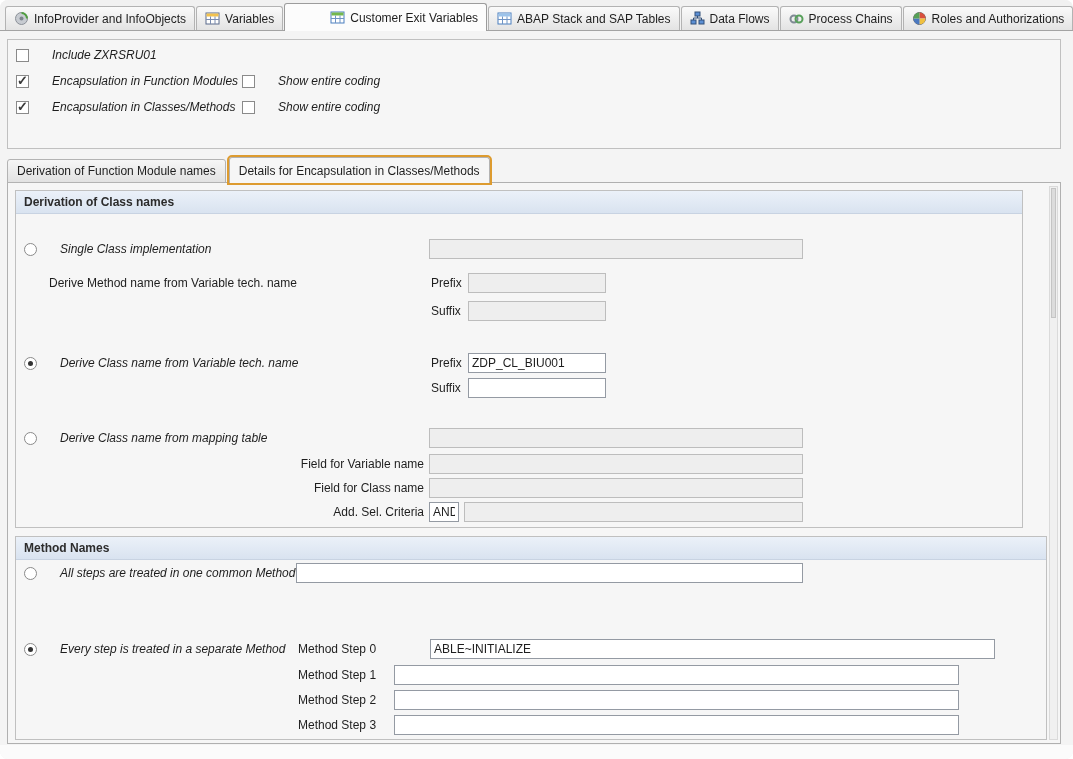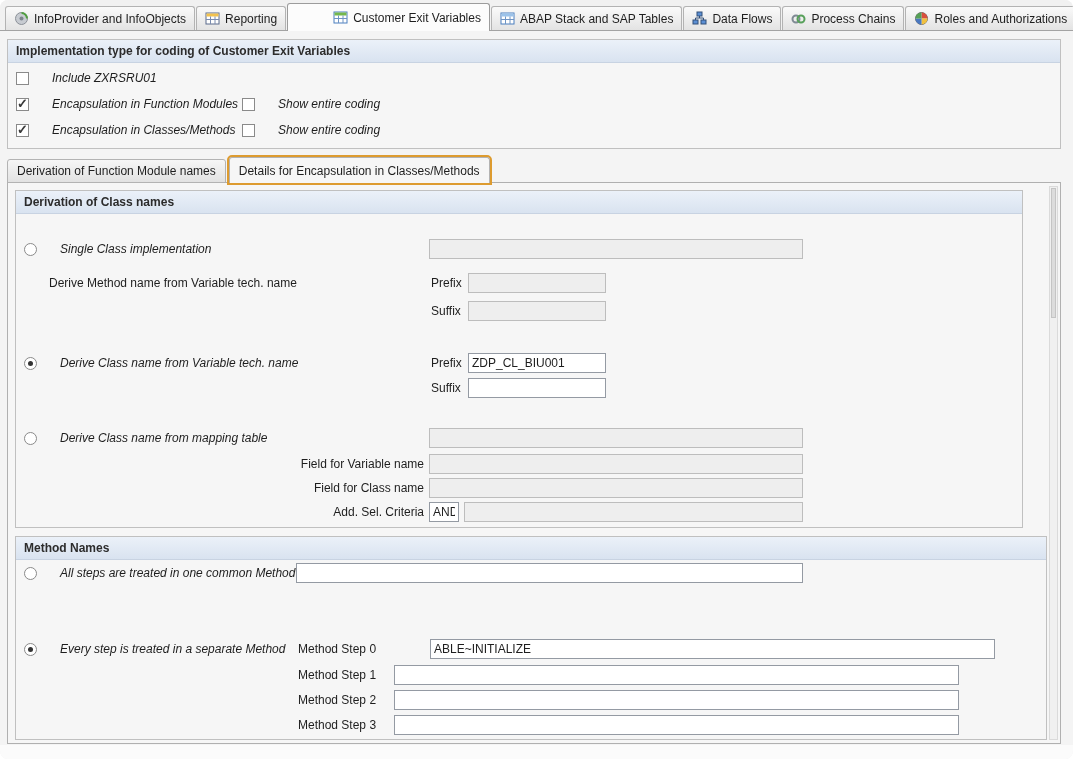--- a/index.html
+++ b/index.html
@@ -63,21 +63,21 @@
     <div class="tab">
       <span class="ticon">
         <svg width="15" height="15" viewBox="0 0 15 15">
             <rect x="1" y="2" width="13" height="11" fill="#ffffff" stroke="#5a6b8c"></rect>
             <rect x="1.5" y="2.5" width="12" height="3" fill="#f2c24e"></rect>
             <line x1="5.5" y1="5.5" x2="5.5" y2="13" stroke="#7a8cb0"></line>
             <line x1="10" y1="5.5" x2="10" y2="13" stroke="#7a8cb0"></line>
             <line x1="1" y1="8.5" x2="14" y2="8.5" stroke="#7a8cb0"></line>
           </svg>
       </span>
-      <span>Reporting</span>
+      <span>Variables</span>
     </div>
     <div class="tab active">
       <span class="ticon">
         <svg width="15" height="15" viewBox="0 0 15 15">
             <rect x="1" y="2" width="13" height="11" fill="#ffffff" stroke="#4a7fbf"></rect>
             <rect x="1.5" y="2.5" width="12" height="3" fill="#74b84c"></rect>
             <line x1="5.5" y1="5.5" x2="5.5" y2="13" stroke="#6f94c4"></line>
             <line x1="10" y1="5.5" x2="10" y2="13" stroke="#6f94c4"></line>
             <line x1="1" y1="8.5" x2="14" y2="8.5" stroke="#6f94c4"></line>
           </svg>
@@ -124,21 +124,20 @@
             <path d="M7.5 7.5 L13.5 7.5 A6 6 0 0 1 7.5 13.5 Z" fill="#f0c040"></path>
             <path d="M7.5 7.5 L7.5 13.5 A6 6 0 0 1 1.5 7.5 Z" fill="#4a78c0"></path>
             <path d="M7.5 7.5 L1.5 7.5 A6 6 0 0 1 7.5 1.5 Z" fill="#56a056"></path>
           </svg>
       </span>
       <span>Roles and Authorizations</span>
     </div>
   </div>
 
   <div class="group" style="left:7px;top:39px;width:1054px;height:110px;">
-    <div class="ghead">Implementation type for coding of Customer Exit Variables</div>
     <div class="gbody" style="height:86px;">
       <div class="row" style="top:4px;">
         <span class="cb"></span>
         <span class="lbl">Include ZXRSRU01</span>
       </div>
       <div class="row" style="top:30px;">
         <span class="grp w226">
           <span class="cb checked"></span>
           <span class="lbl">Encapsulation in Function Modules</span>
         </span>

